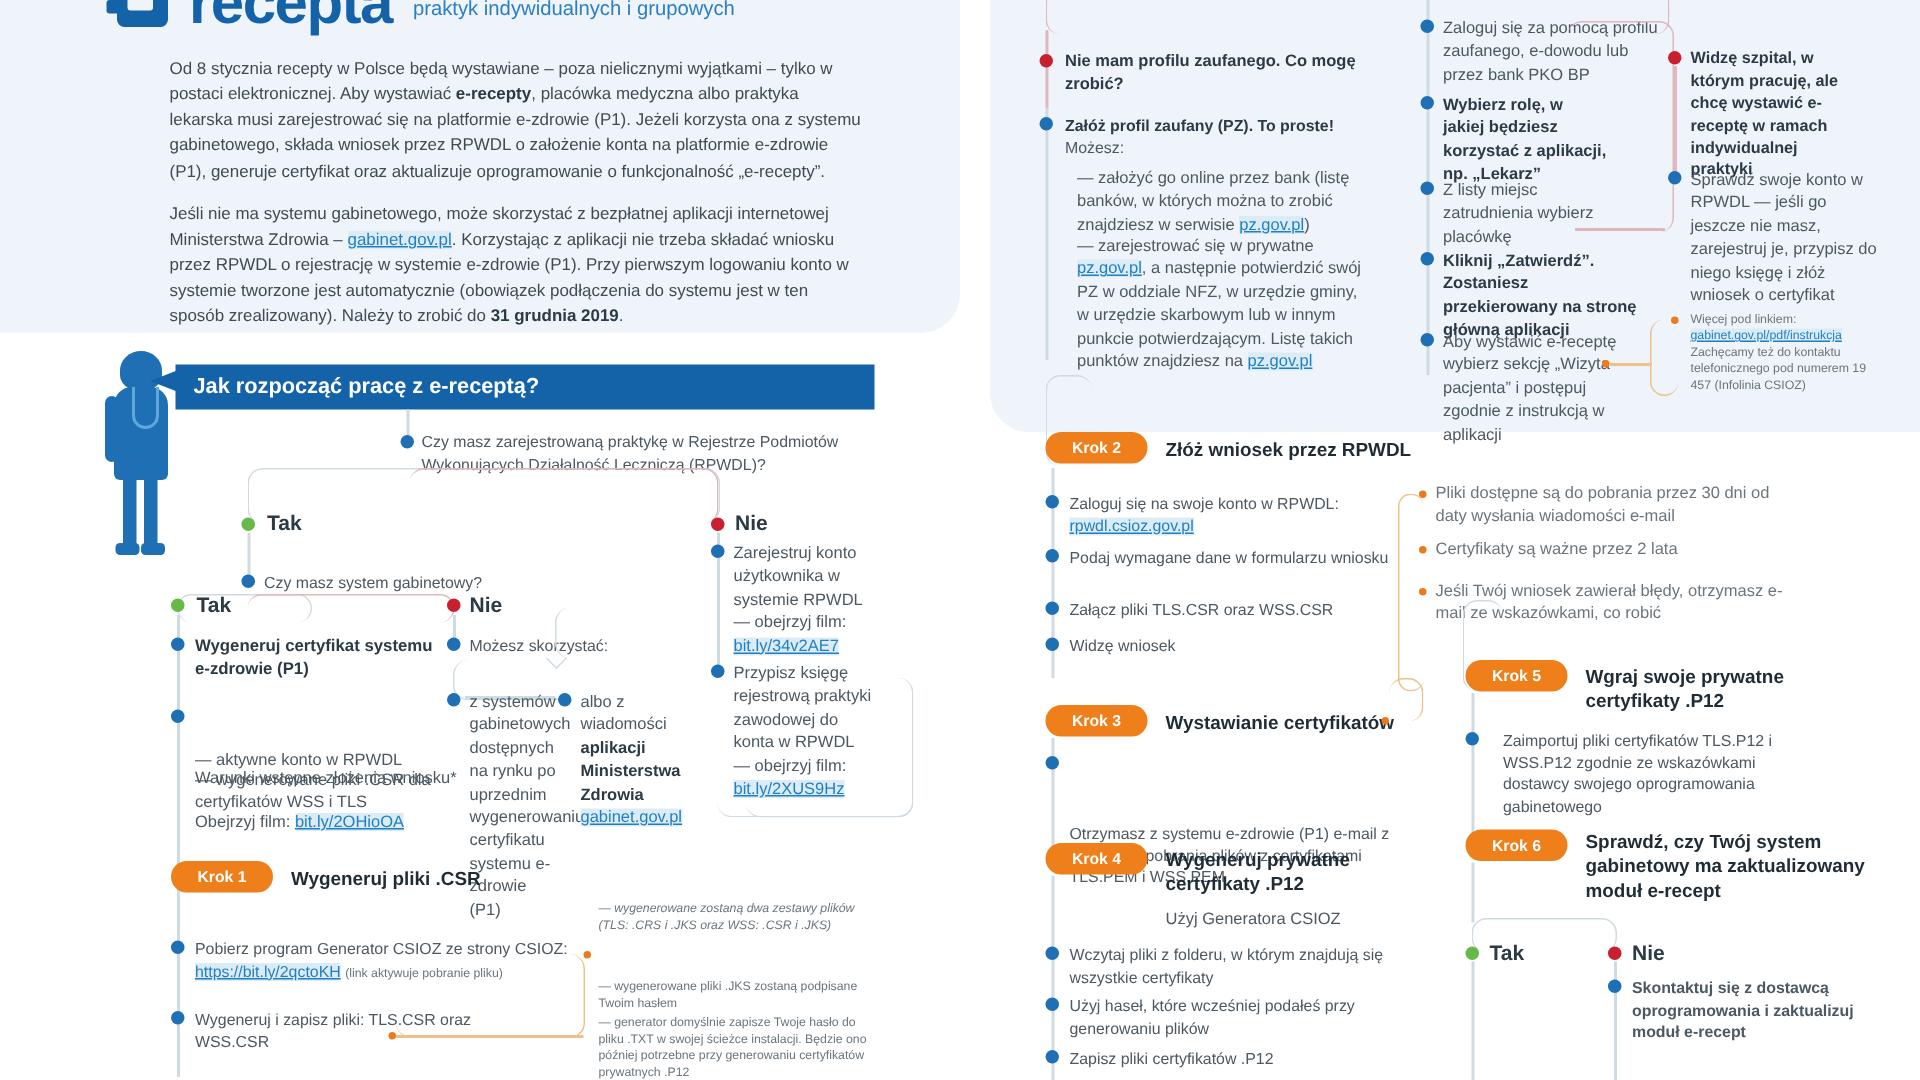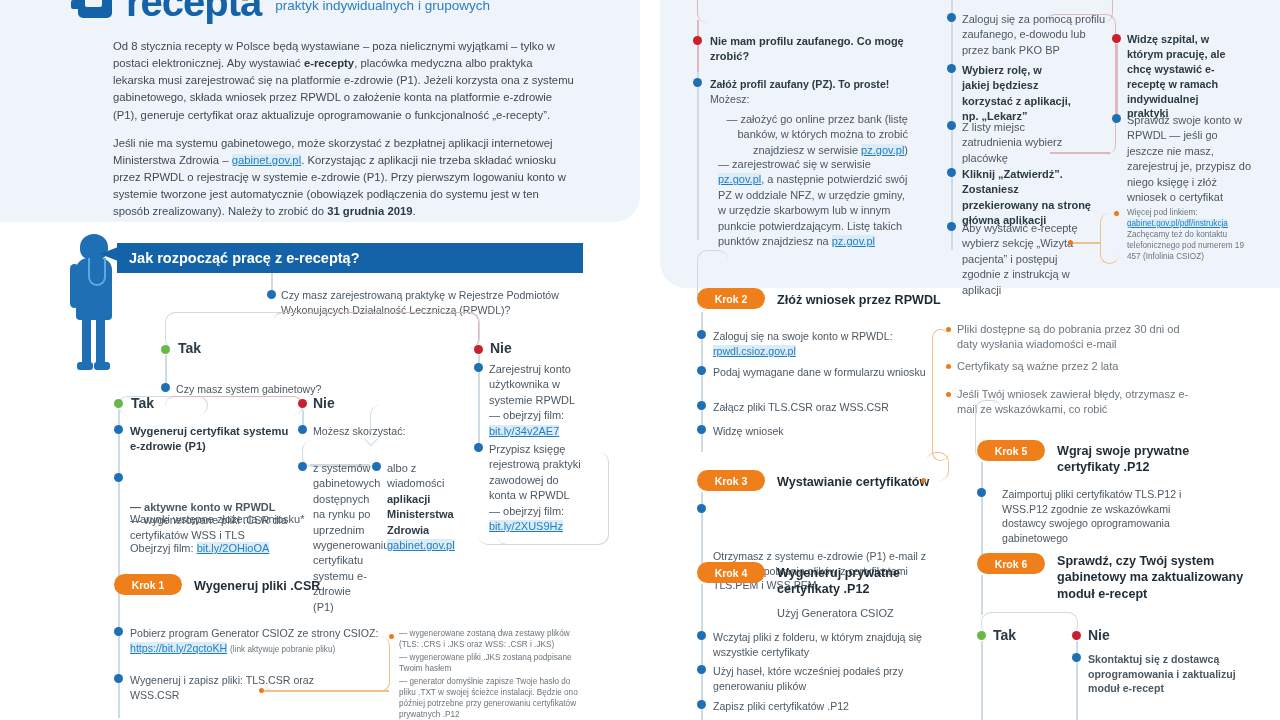--- a/index.html
+++ b/index.html
@@ -124,21 +124,21 @@
 <div class="yn" style="left:131px;top:395px;">Tak</div>
 <div class="dot red" style="left:298px;top:399px;"></div>
 <div class="yn" style="left:313px;top:395px;">Nie</div>
 
 <div class="line v" style="left:118px;top:410px;height:210px;"></div>
 <div class="dot blue" style="left:114px;top:425px;"></div>
 <div class="txt b" style="left:130px;top:424px;width:170px;">Wygeneruj certyfikat systemu e-zdrowie (P1)</div>
 
 <div class="dot blue" style="left:114px;top:473px;"></div>
 <div class="txt sm" style="left:130px;top:472px;width:185px;margin-top:40px;">Warunki wstępne złożenia wniosku*</div>
-<div class="txt sm" style="left:130px;top:500px;width:185px;font-weight:bold;">— aktywne konto w RPWDL</div>
+<div class="txt sm" style="left:130px;top:500px;width:185px;">— aktywne konto w RPWDL</div>
 <div class="txt sm" style="left:130px;top:513px;width:185px;">— wygenerowane pliki .CSR dla certyfikatów WSS i TLS</div>
 <div class="txt sm" style="left:130px;top:541px;width:200px;"><span>Obejrzyj film: </span><a class="lk" href="#">bit.ly/2OHioOA</a></div>
 
 <div class="line v" style="left:302px;top:410px;height:20px;"></div>
 <div class="dot blue" style="left:298px;top:425px;"></div>
 <div class="txt" style="left:313px;top:424px;width:170px;">Możesz skorzystać:</div>
 
 <div class="rounded-conn" style="left:302px;top:440px;width:76px;height:26px;border-top:none;border-right:none;"></div>
 <div class="line h" style="left:310px;top:464px;width:60px;"></div>
 
@@ -168,37 +168,37 @@
 <div class="dot blue" style="left:114px;top:627px;"></div>
 <div class="txt" style="left:130px;top:626px;width:250px;"><span>Pobierz program Generator CSIOZ ze strony CSIOZ:</span><br><a class="lk" href="#">https://bit.ly/2qctoKH</a> <span class="txt tiny" style="position:static;">(link aktywuje pobranie pliku)</span></div>
 
 <div class="dot blue" style="left:114px;top:674px;"></div>
 <div class="txt" style="left:130px;top:673px;width:230px;">Wygeneruj i zapisz pliki: TLS.CSR oraz WSS.CSR</div>
 
 <div class="dot orange" style="left:259px;top:688px;"></div>
 <div class="rounded-conn orange" style="left:264px;top:636px;width:125px;height:55px;border-left:none;border-top:none;"></div>
 <div class="line h orange" style="left:264px;top:690px;width:125px;"></div>
 <div class="dot orange" style="left:389px;top:634px;"></div>
-<div class="txt tiny" style="left:399px;top:628px;width:190px;">— wygenerowane zostaną dwa zestawy plików (TLS: .CRS i .JKS oraz WSS: .CSR i .JKS)</div>
+<div class="txt tiny" style="left:399px;top:600px;width:190px;font-style:italic;">— wygenerowane zostaną dwa zestawy plików (TLS: .CRS i .JKS oraz WSS: .CSR i .JKS)</div>
 <div class="txt tiny" style="left:399px;top:652px;width:190px;">— wygenerowane pliki .JKS zostaną podpisane Twoim hasłem</div>
 <div class="txt tiny" style="left:399px;top:676px;width:190px;">— generator domyślnie zapisze Twoje hasło do pliku .TXT w swojej ścieżce instalacji. Będzie ono później potrzebne przy generowaniu certyfikatów prywatnych .P12</div>
 
 <div class="rounded-conn pink" style="left:697px;top:-8px;width:414px;height:30px;border-bottom:none;"></div>
 <div class="line v pink" style="left:697px;top:20px;height:52px;"></div>
 
 <div class="dot red" style="left:693px;top:36px;"></div>
 <div class="txt b" style="left:710px;top:34px;width:195px;font-size:11px;">Nie mam profilu zaufanego. Co mogę zrobić?</div>
 
 <div class="line v" style="left:697px;top:72px;height:168px;"></div>
 <div class="dot blue" style="left:693px;top:78px;"></div>
 <div class="txt" style="left:710px;top:77px;width:200px;"><b>Załóż profil zaufany (PZ). To proste!</b><br><span>Możesz:</span></div>
 
-<div class="txt sm" style="left:718px;top:112px;width:190px;text-align:right;"><span>— założyć go online przez bank (listę banków, w których można to zrobić znajdziesz w serwisie </span><a class="lk" href="#">pz.gov.pl</a><span>)</span></div>
-
-<div class="txt sm" style="left:718px;top:157px;width:190px;"><span>— zarejestrować się w serwisie </span><a class="lk" href="#">pz.gov.pl</a><span>, a następnie potwierdzić swój PZ w oddziale NFZ, w urzędzie gminy, w urzędzie skarbowym lub w innym punkcie potwierdzającym. Listę takich punktów znajdziesz na </span><a class="lk" href="#">pz.gov.pl</a></div>
+<div class="txt sm" style="left:718px;top:112px;width:190px;"><span>— założyć go online przez bank (listę banków, w których można to zrobić znajdziesz w serwisie </span><a class="lk" href="#">pz.gov.pl</a><span>)</span></div>
+
+<div class="txt sm" style="left:718px;top:157px;width:190px;"><span>— zarejestrować się w prywatne </span><a class="lk" href="#">pz.gov.pl</a><span>, a następnie potwierdzić swój PZ w oddziale NFZ, w urzędzie gminy, w urzędzie skarbowym lub w innym punkcie potwierdzającym. Listę takich punktów znajdziesz na </span><a class="lk" href="#">pz.gov.pl</a></div>
 
 <div class="line v" style="left:951px;top:-8px;height:258px;"></div>
 <div class="dot blue" style="left:947px;top:13px;"></div>
 <div class="txt sm" style="left:962px;top:12px;width:145px;">Zaloguj się za pomocą profilu zaufanego, e-dowodu lub przez bank PKO BP</div>
 
 <div class="dot blue" style="left:947px;top:64px;"></div>
 <div class="txt sm" style="left:962px;top:63px;width:110px;font-weight:bold;color:#2b3a45;">Wybierz rolę, w jakiej będziesz korzystać z aplikacji, np. „Lekarz”</div>
 
 <div class="dot blue" style="left:947px;top:121px;"></div>
 <div class="txt sm" style="left:962px;top:120px;width:110px;">Z listy miejsc zatrudnienia wybierz placówkę</div>

